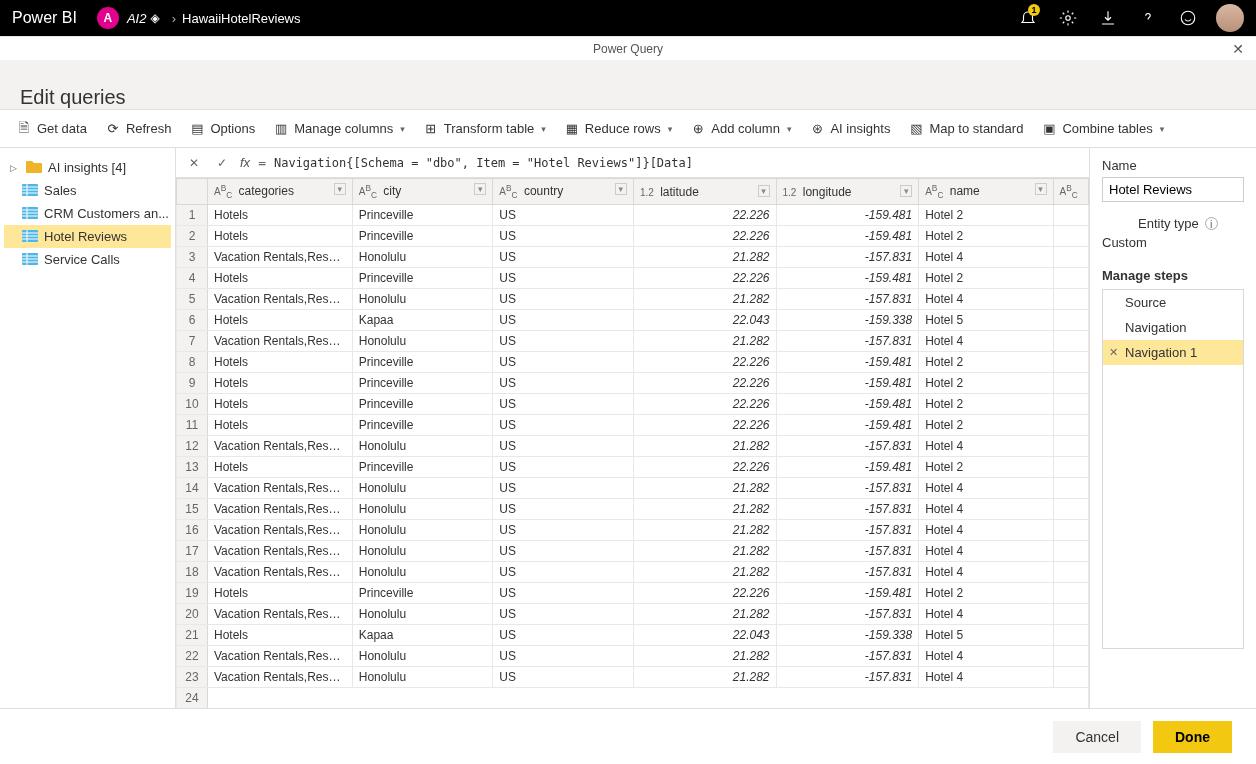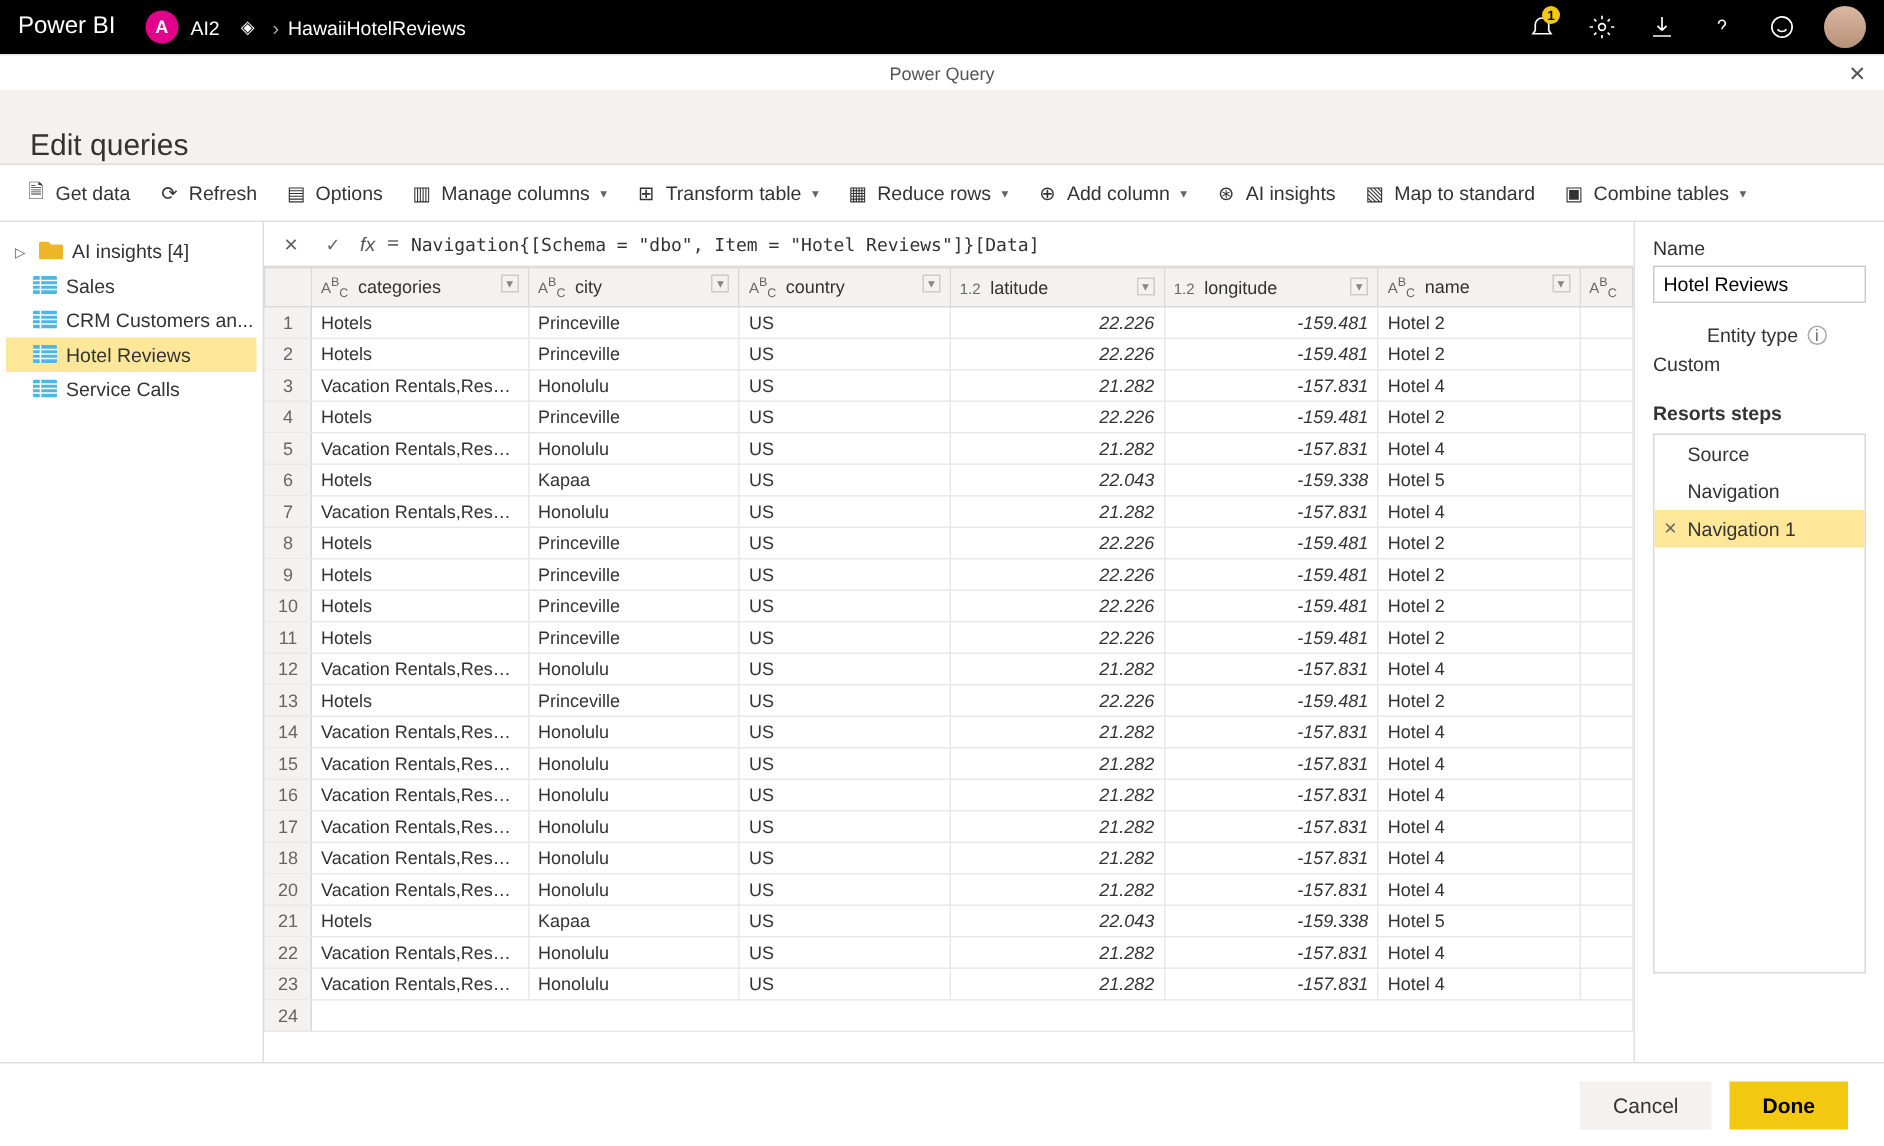--- a/index.html
+++ b/index.html
@@ -2,21 +2,21 @@
 <html><head>
 <meta charset="utf-8">
 <style>
 * { box-sizing: border-box; margin: 0; padding: 0; }
 body { font-family: "Segoe UI", -apple-system, sans-serif; font-size: 13px; color: #333; background: #fff; width: 1256px; height: 764px; overflow: hidden; }
 
 
 .topbar { background: #000; height: 36px; display: flex; align-items: center; color: #fff; padding: 0 12px; }
 .topbar .app-name { font-size: 16px; font-weight: 400; margin-right: 20px; }
 .topbar .workspace-badge { width: 22px; height: 22px; border-radius: 50%; background: #e3008c; color: #fff; display: inline-flex; align-items: center; justify-content: center; font-size: 12px; font-weight: 600; margin-right: 8px; }
-.topbar .ws-name { font-size: 13px; margin-right: 14px; }
+.topbar .ws-name { font-size: 13px; margin-right: 4px; font-style: italic; }
 .topbar .premium-diamond { margin-right: 6px; font-size: 12px; }
 .topbar .crumb-sep { margin: 0 6px; font-size: 13px; color: #aaa; }
 .topbar .breadcrumb-item { font-size: 13px; }
 .topbar .spacer { flex: 1; }
 .topbar .top-icons { display: flex; align-items: center; gap: 4px; }
 .topbar .top-icon { width: 36px; height: 36px; display: flex; align-items: center; justify-content: center; position: relative; cursor: pointer; }
 .topbar .top-icon svg { width: 18px; height: 18px; stroke: #fff; fill: none; }
 .topbar .badge { position: absolute; top: 4px; right: 6px; background: #f2c811; color: #000; border-radius: 50%; width: 12px; height: 12px; font-size: 9px; display: flex; align-items: center; justify-content: center; font-weight: 700; }
 .topbar .avatar { width: 28px; height: 28px; border-radius: 50%; background: linear-gradient(#d9b8a3,#b89078); margin-left: 6px; }
 
@@ -438,20 +438,30 @@
               <td class="rownum">18</td>
               <td class="col-cat">Vacation Rentals,Resorts &amp;...</td>
               <td class="col-city">Honolulu</td>
               <td class="col-country">US</td>
               <td class="col-lat num">21.282</td>
               <td class="col-lon num">-157.831</td>
               <td class="col-name">Hotel 4</td>
               <td></td>
             </tr>
             <tr>
+              <td class="rownum">19</td>
+              <td class="col-cat">Hotels</td>
+              <td class="col-city">Princeville</td>
+              <td class="col-country">US</td>
+              <td class="col-lat num">22.226</td>
+              <td class="col-lon num">-159.481</td>
+              <td class="col-name">Hotel 2</td>
+              <td></td>
+            </tr>
+            <tr>
               <td class="rownum">20</td>
               <td class="col-cat">Vacation Rentals,Resorts &amp;...</td>
               <td class="col-city">Honolulu</td>
               <td class="col-country">US</td>
               <td class="col-lat num">21.282</td>
               <td class="col-lon num">-157.831</td>
               <td class="col-name">Hotel 4</td>
               <td></td>
             </tr>
             <tr>
@@ -494,21 +504,21 @@
   </div>
 
   <div class="right-panel">
     <div class="prop-label">Name</div>
     <input class="name-input" value="Hotel Reviews" style="">
     <div class="entity-type-row">
       <span class="prop-label" style="margin:0">Entity type</span>
       <span style="font-size:11px;color:#666;border:1px solid #aaa;border-radius:50%;width:13px;height:13px;display:inline-flex;align-items:center;justify-content:center">i</span>
     </div>
     <div class="entity-val">Custom</div>
-    <div class="steps-label">Resorts steps</div>
+    <div class="steps-label">Manage steps</div>
     <div class="steps-list" id="steps">
         <div class="step-item"><span>Source</span></div>
         <div class="step-item"><span>Navigation</span></div>
         <div class="step-item selected"><span class="step-del">✕</span><span>Navigation 1</span></div>
       </div>
   </div>
 </div>
 
 <div class="footer">
   <button class="btn btn-cancel">Cancel</button>

